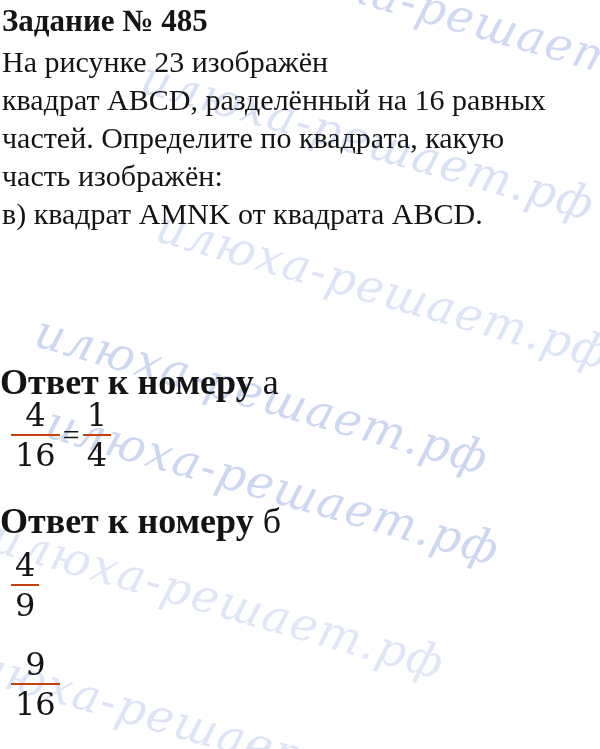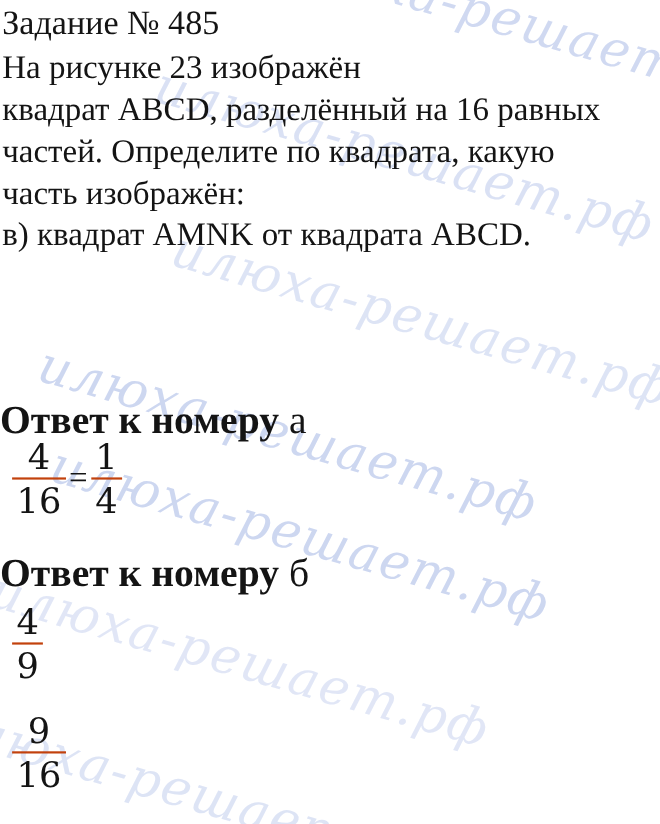--- a/index.html
+++ b/index.html
@@ -25,21 +25,21 @@
     letter-spacing: 1.5px;
     white-space: nowrap;
     transform: rotate(16deg);
     transform-origin: 0 0;
   }
   
   .content { position: absolute; inset: 0; }
   .page-title {
     position: absolute; left: 2px; top: 4px;
     margin: 0;
-    font-size: 31px; font-weight: 400; line-height: 34px;
+    font-size: 31px; font-weight: 700; line-height: 34px;
     white-space: nowrap;
   }
   .problem {
     position: absolute; left: 2px; top: 43px;
     font-size: 30px; line-height: 38px;
     white-space: nowrap;
   }
   .answer { position: absolute; left: 0; }
   #ans-a { top: 366px; }
   #ans-b { top: 505px; }

